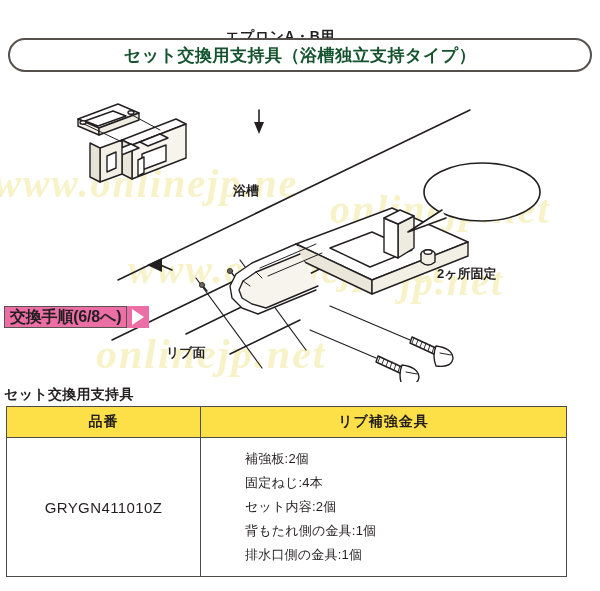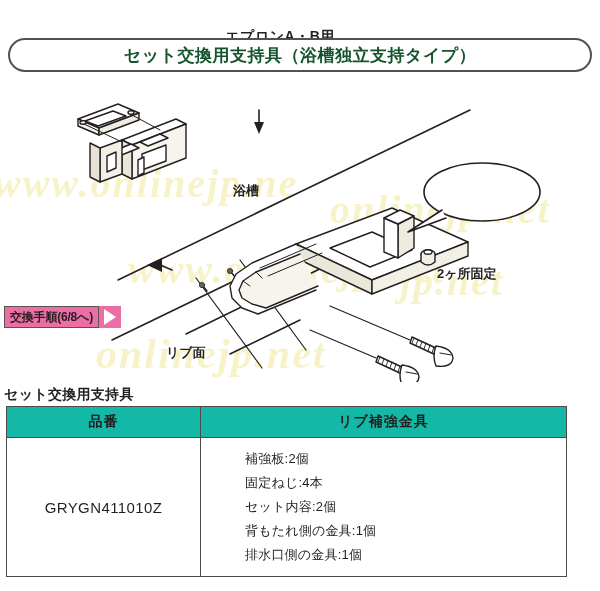--- a/index.html
+++ b/index.html
@@ -114,21 +114,21 @@
   }
   #procedure-button .pb-body {
     background: #eb6ea5;
     border: 1px solid #5a5350;
     display: flex;
     align-items: center;
     padding: 0 5px;
     box-sizing: border-box;
   }
   #procedure-button .pb-label {
-    font-size: 12px;
+    font-size: 16px;
     font-weight: 700;
     color: #231f20;
     letter-spacing: -0.2px;
     line-height: 1;
   }
   #procedure-button .pb-arrow-wrap {
     background: #eb6ea5;
     width: 22px;
     display: flex;
     align-items: center;
@@ -159,21 +159,21 @@
     background: #ffffff;
     table-layout: fixed;
   }
   #parts-table th,
   #parts-table td {
     border: 1.5px solid #4d4a48;
     padding: 0;
     vertical-align: middle;
   }
   #parts-table thead th {
-    background: #14b8a6;
+    background: #fde047;
     height: 30px;
     font-size: 14px;
     font-weight: 700;
     color: #231f20;
     text-align: center;
     letter-spacing: 1px;
   }
   #parts-table td.partno-cell {
     height: 138px;
     text-align: center;

